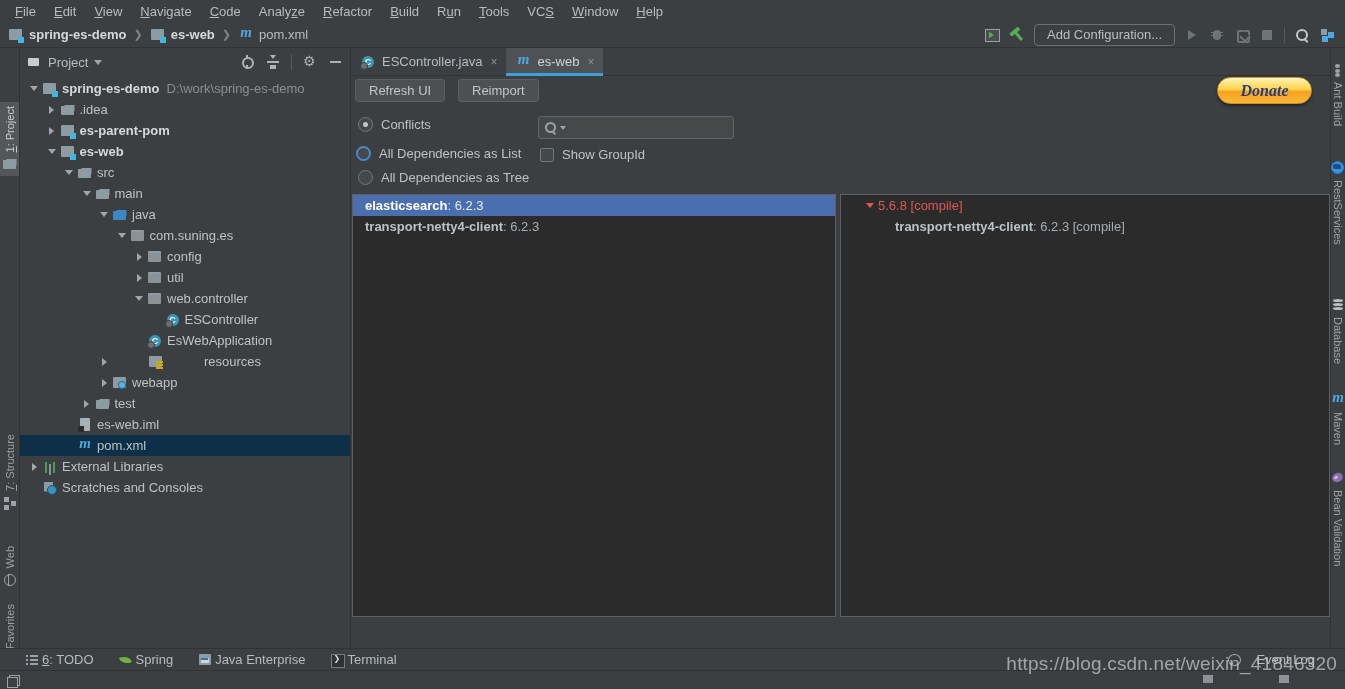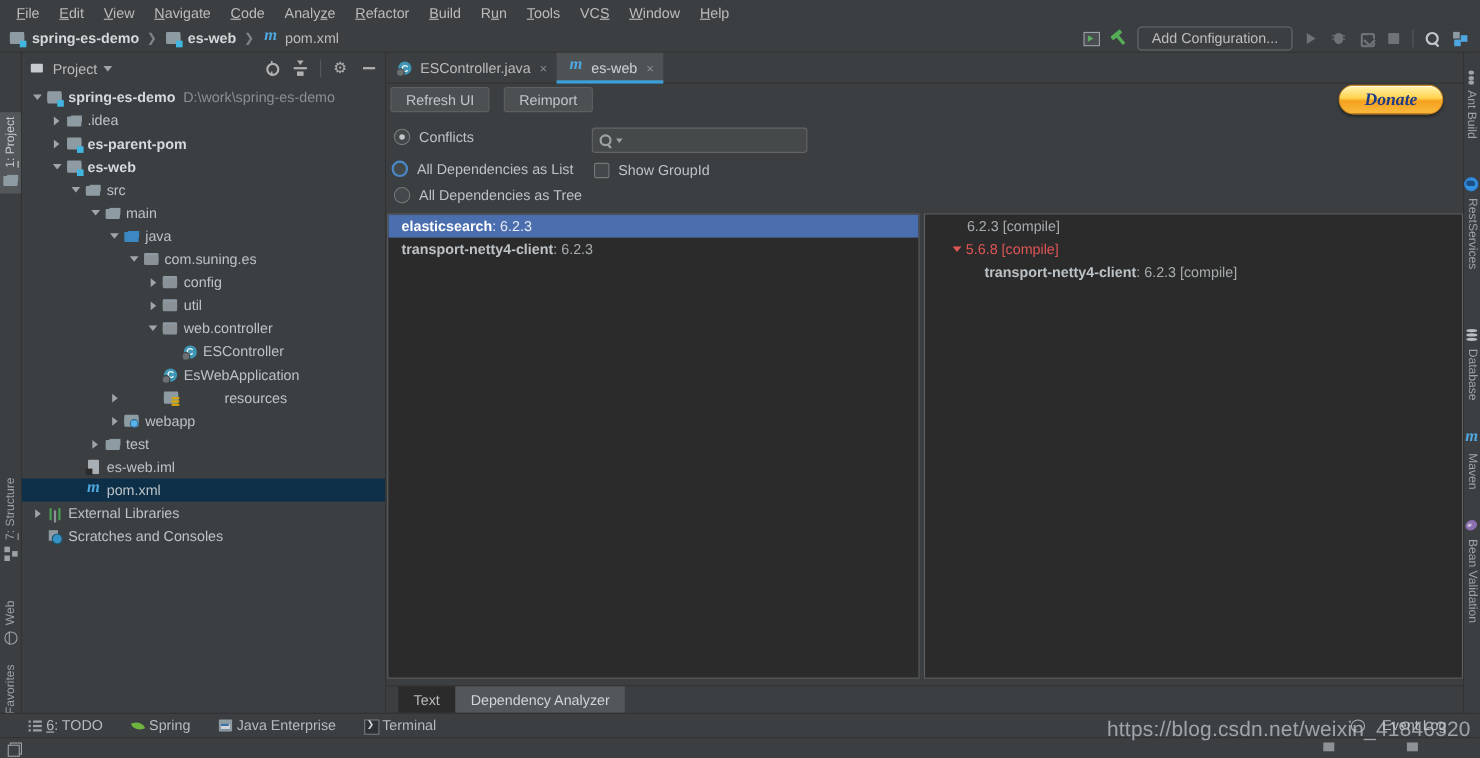--- a/index.html
+++ b/index.html
@@ -492,41 +492,33 @@
       <div class="dep-row selected">
         <b>elasticsearch</b>
         <span class="ver"> : 6.2.3</span>
       </div>
       <div class="dep-row">
         <b>transport-netty4-client</b>
         <span class="ver"> : 6.2.3</span>
       </div>
     </div>
   <div class="dep-panel" id="dep-right">
-      <div class="dep-row" style="padding-left: 22px;">
-        <span class="r-arrow-slot"></span>
-        <span class="ver">6.2.3 [compile]</span>
-      </div>
       <div class="dep-row red" style="padding-left: 21px;">
         <span class="r-arrow-slot">
           <span class="tri-d red"></span>
         </span>
         <span class="ver">5.6.8 [compile]</span>
       </div>
       <div class="dep-row" style="padding-left: 38px;">
         <span class="r-arrow-slot"></span>
         <b>transport-netty4-client</b>
         <span class="ver"> : 6.2.3 [compile]</span>
       </div>
     </div>
 
-  <div id="bottom-tabs">
-      <div class="btab">Text</div>
-      <div class="btab active">Dependency Analyzer</div>
-    </div>
 </div>
 
 <div id="right-stripe">
     <div class="stripe-btn" style="top: 10px;">
       <span class="i i-ant"></span>
       <span class="vtext-down">Ant Build</span>
     </div>
     <div class="stripe-btn" style="top: 108px;">
       <span class="i i-globe-blue"></span>
       <span class="vtext-down">RestServices</span>

